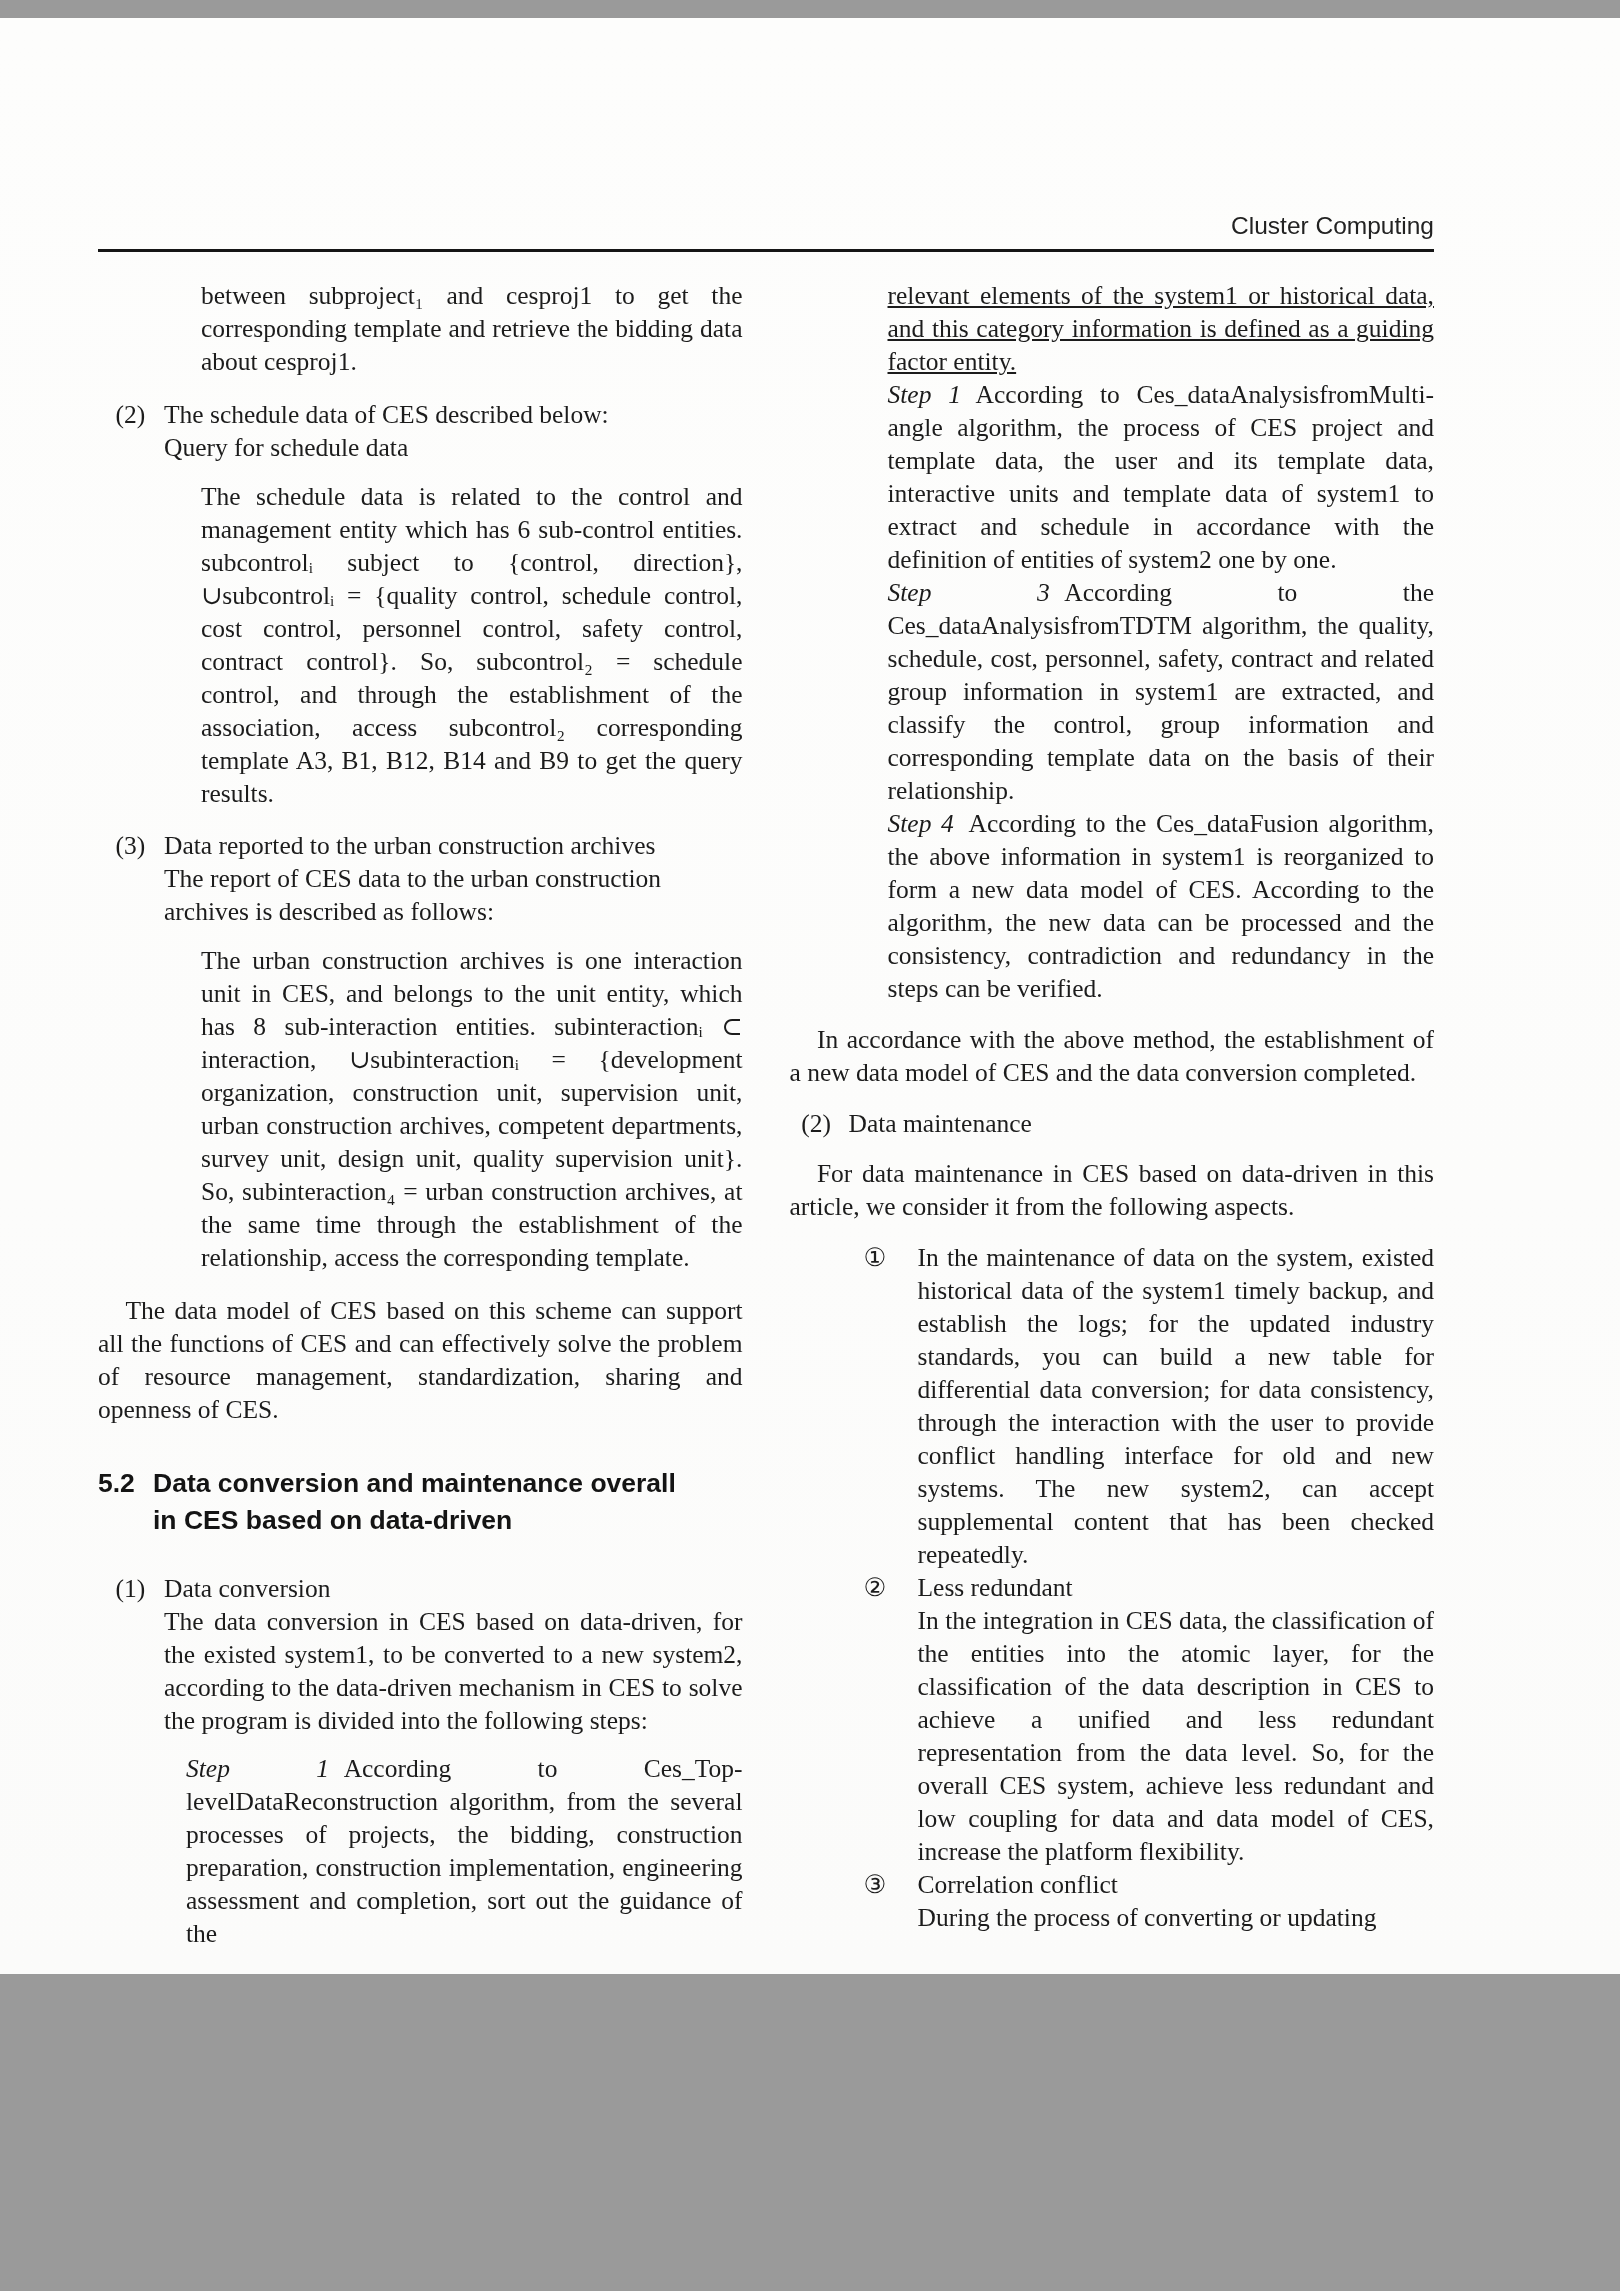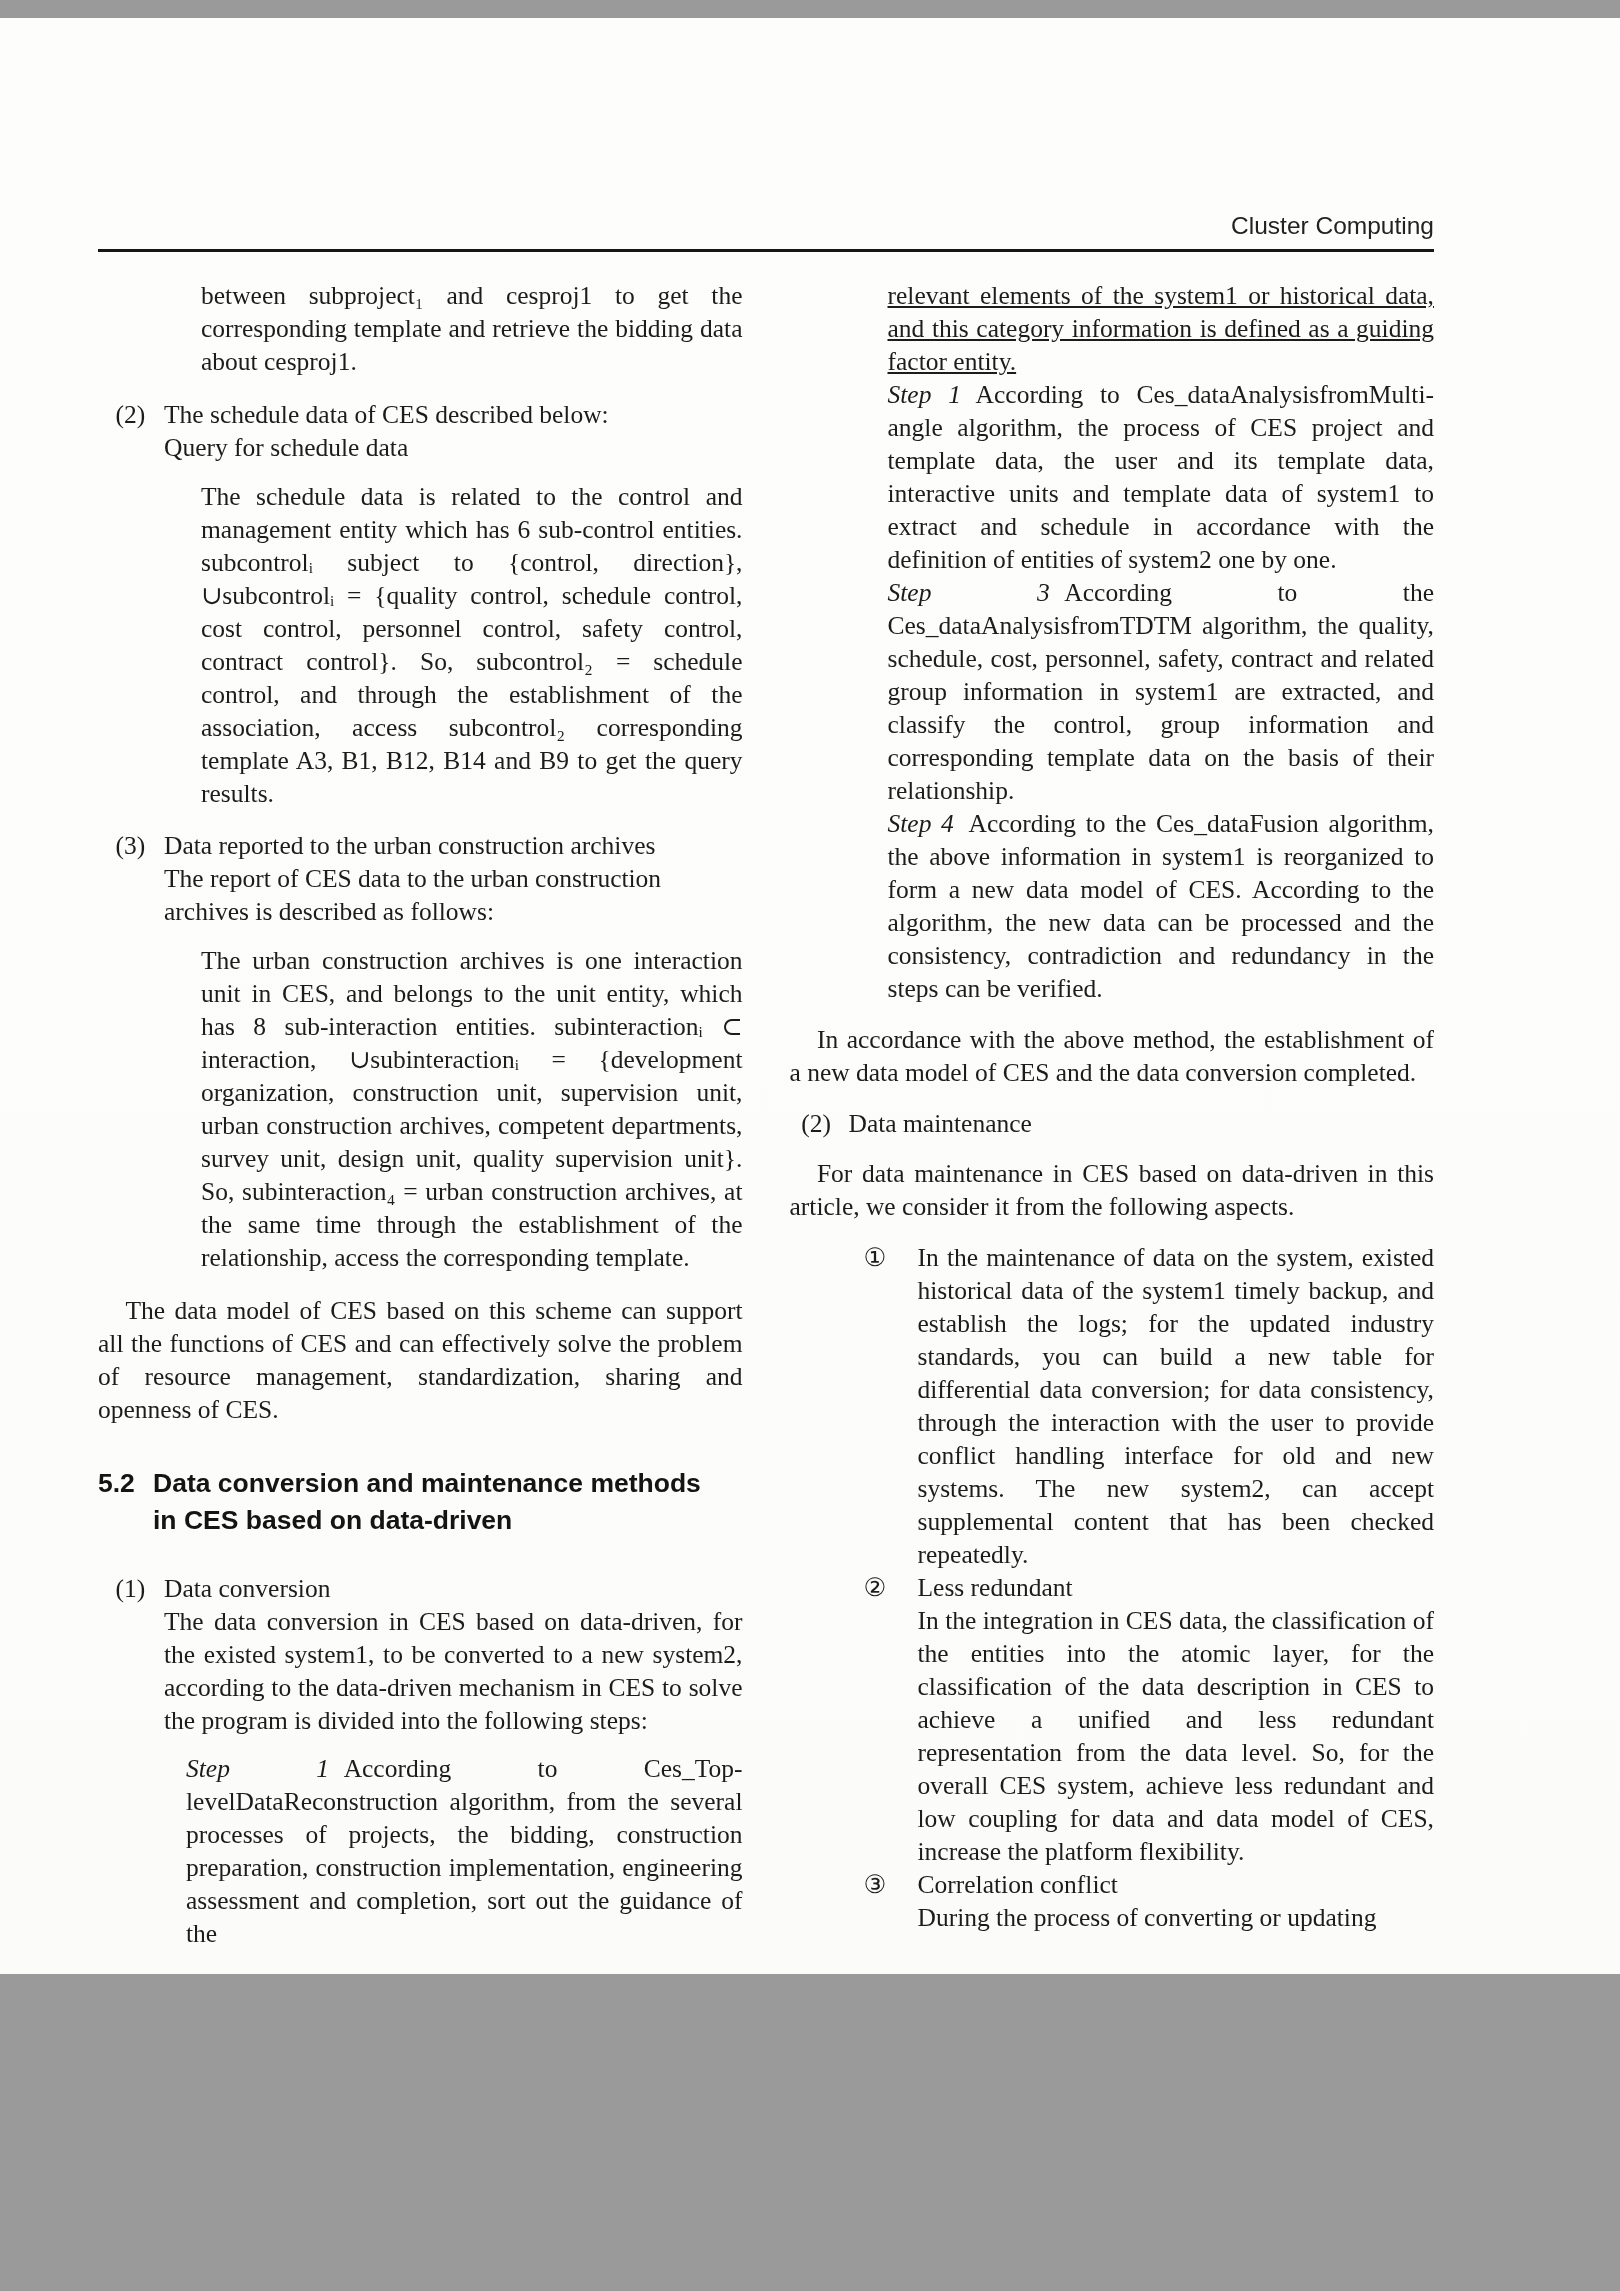--- a/index.html
+++ b/index.html
@@ -96,21 +96,21 @@
             <p>The report of CES data to the urban construction archives is described as follows:</p>
           </div>
         </div>
 
         <p class="block just">The urban construction archives is one interaction unit in CES, and belongs to the unit entity, which has 8 sub-interaction entities. subinteractionᵢ ⊂ interaction, ∪subinteractionᵢ = {development organization, construction unit, supervision unit, urban construction archives, competent departments, survey unit, design unit, quality supervision unit}. So, subinteraction₄ = urban construction archives, at the same time through the establishment of the relationship, access the corresponding template.</p>
 
         <p class="closing just">The data model of CES based on this scheme can support all the functions of CES and can effectively solve the problem of resource management, standardization, sharing and openness of CES.</p>
 
         <h2 class="sec-head">
           <span class="sec-num">5.2</span>
-          <span class="sec-title">Data conversion and maintenance methods
+          <span class="sec-title">Data conversion and maintenance overall
 in CES based on data-driven</span>
         </h2>
 
         <div class="li" style="margin-top:0;">
           <span class="li-num">(1)</span>
           <div class="li-content">
             <p>Data conversion</p>
             <p class="just">The data conversion in CES based on data-driven, for the existed system1, to be converted to a new system2, according to the data-driven mechanism in CES to solve the program is divided into the following steps:</p>
           </div>
         </div>

